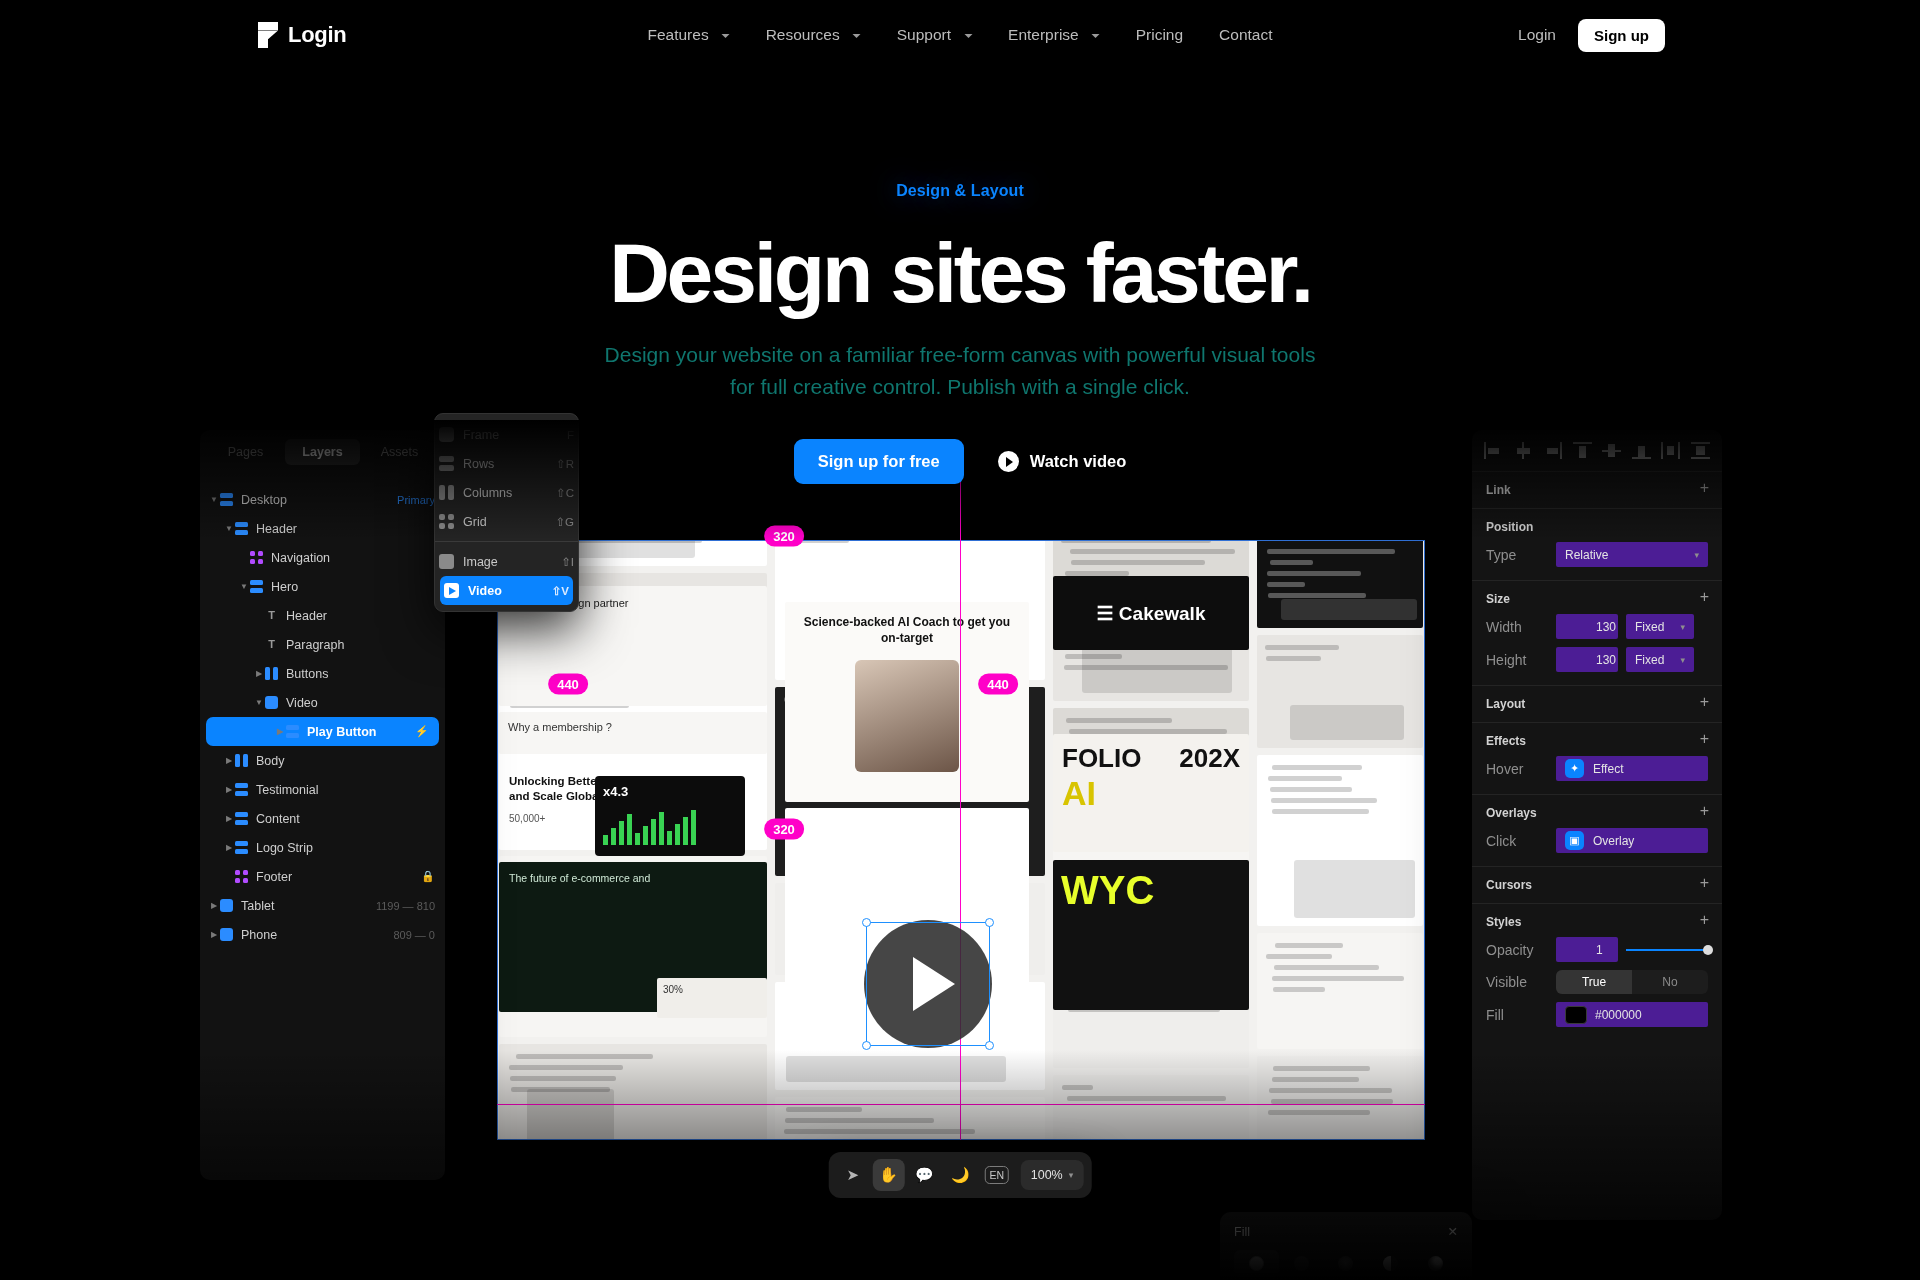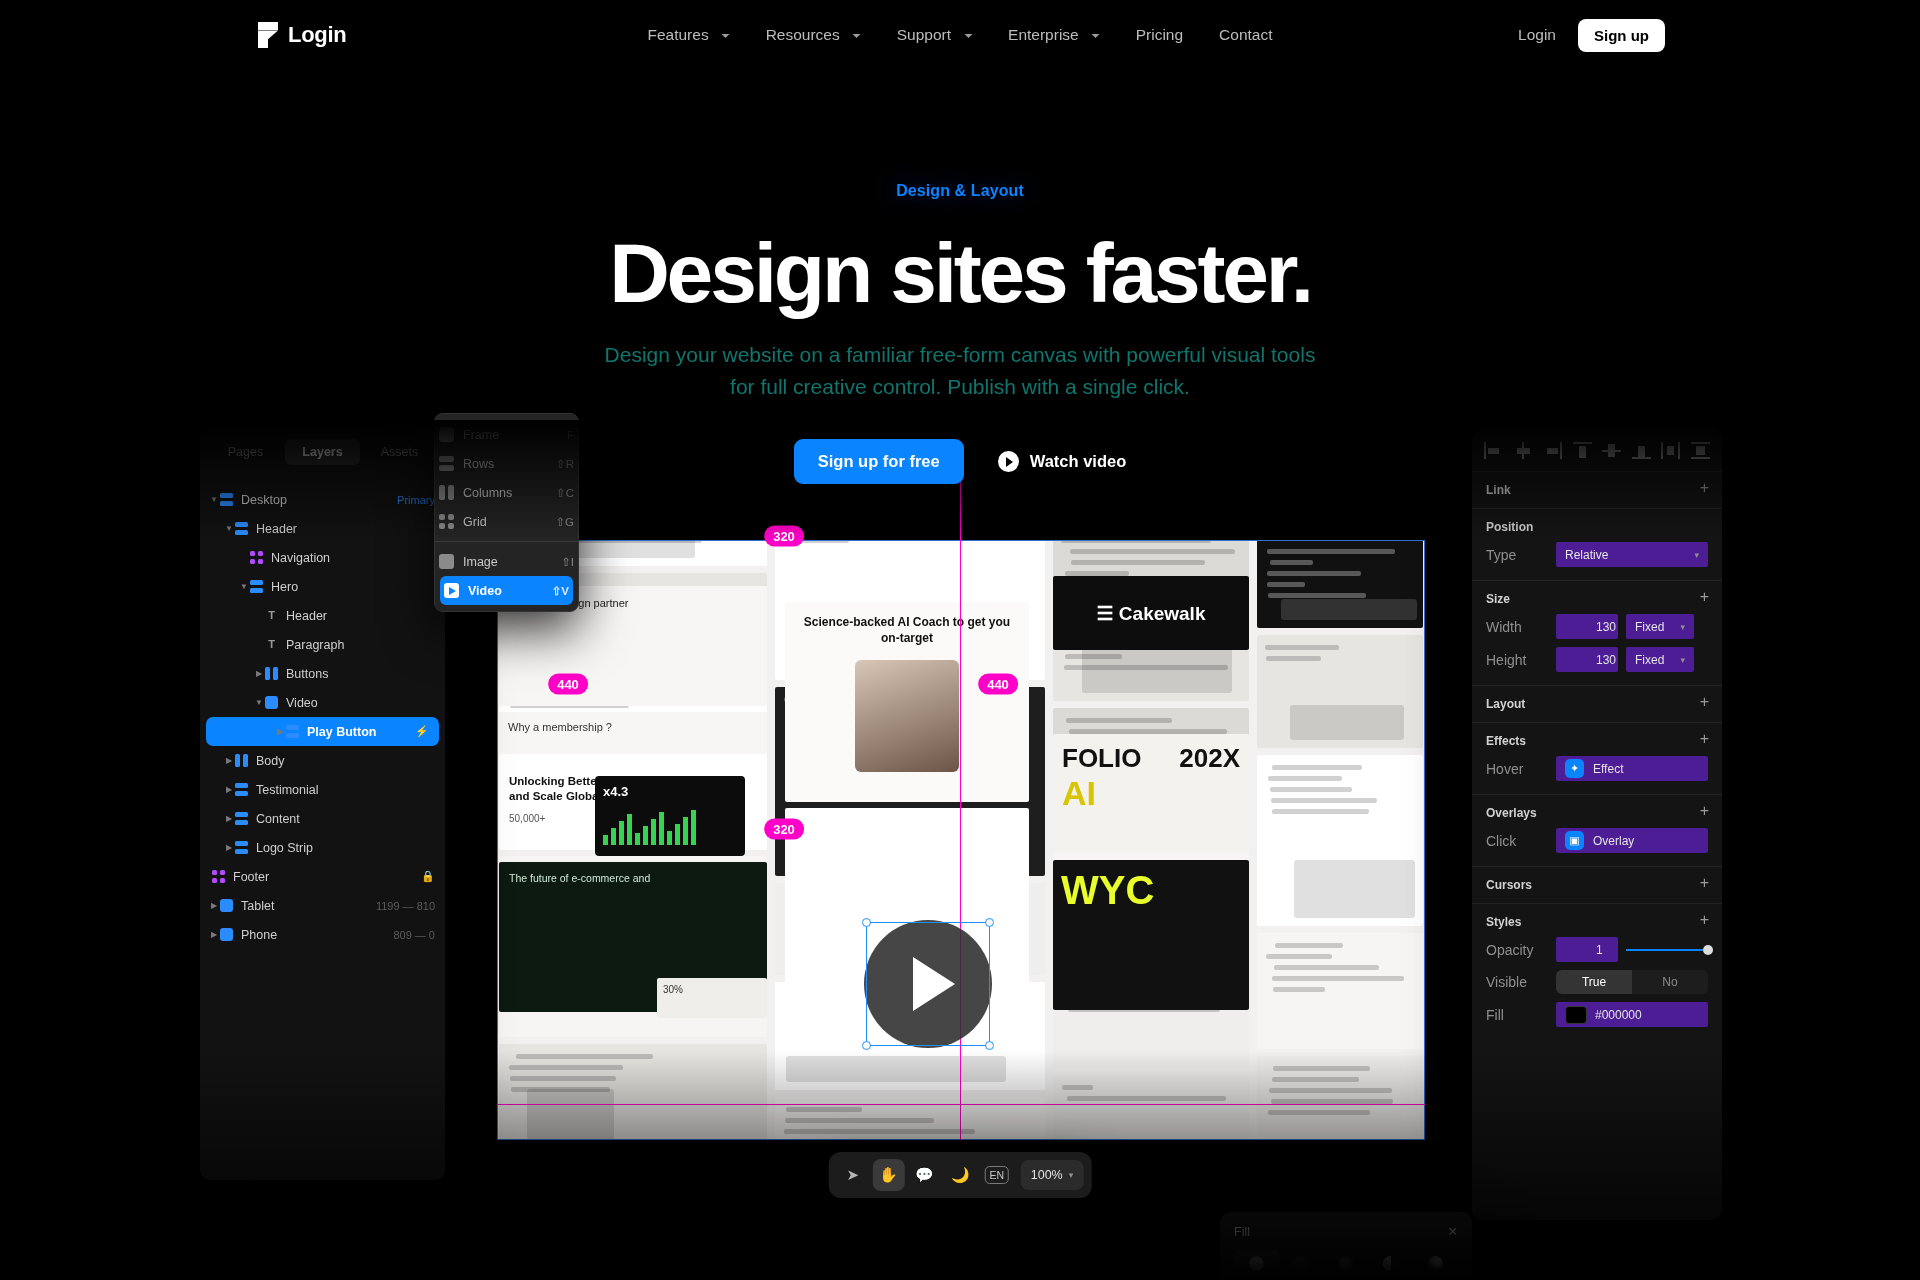--- a/index.html
+++ b/index.html
@@ -502,21 +502,21 @@
         <div class="row" style="padding-left:23px">
           <span class="arrow">▶</span>
           <span class="ic stack"></span>
           <span class="lbl">Content</span>
         </div>
         <div class="row" style="padding-left:23px">
           <span class="arrow">▶</span>
           <span class="ic stack"></span>
           <span class="lbl">Logo Strip</span>
         </div>
-        <div class="row" style="">
+        <div class="row" style="padding-left:23px">
           <span class="arrow"></span>
           <span class="ic grid4">
             <i></i>
             <i></i>
             <i></i>
             <i></i>
           </span>
           <span class="lbl">Footer</span>
           <span class="tail dim">🔒</span>
         </div>

